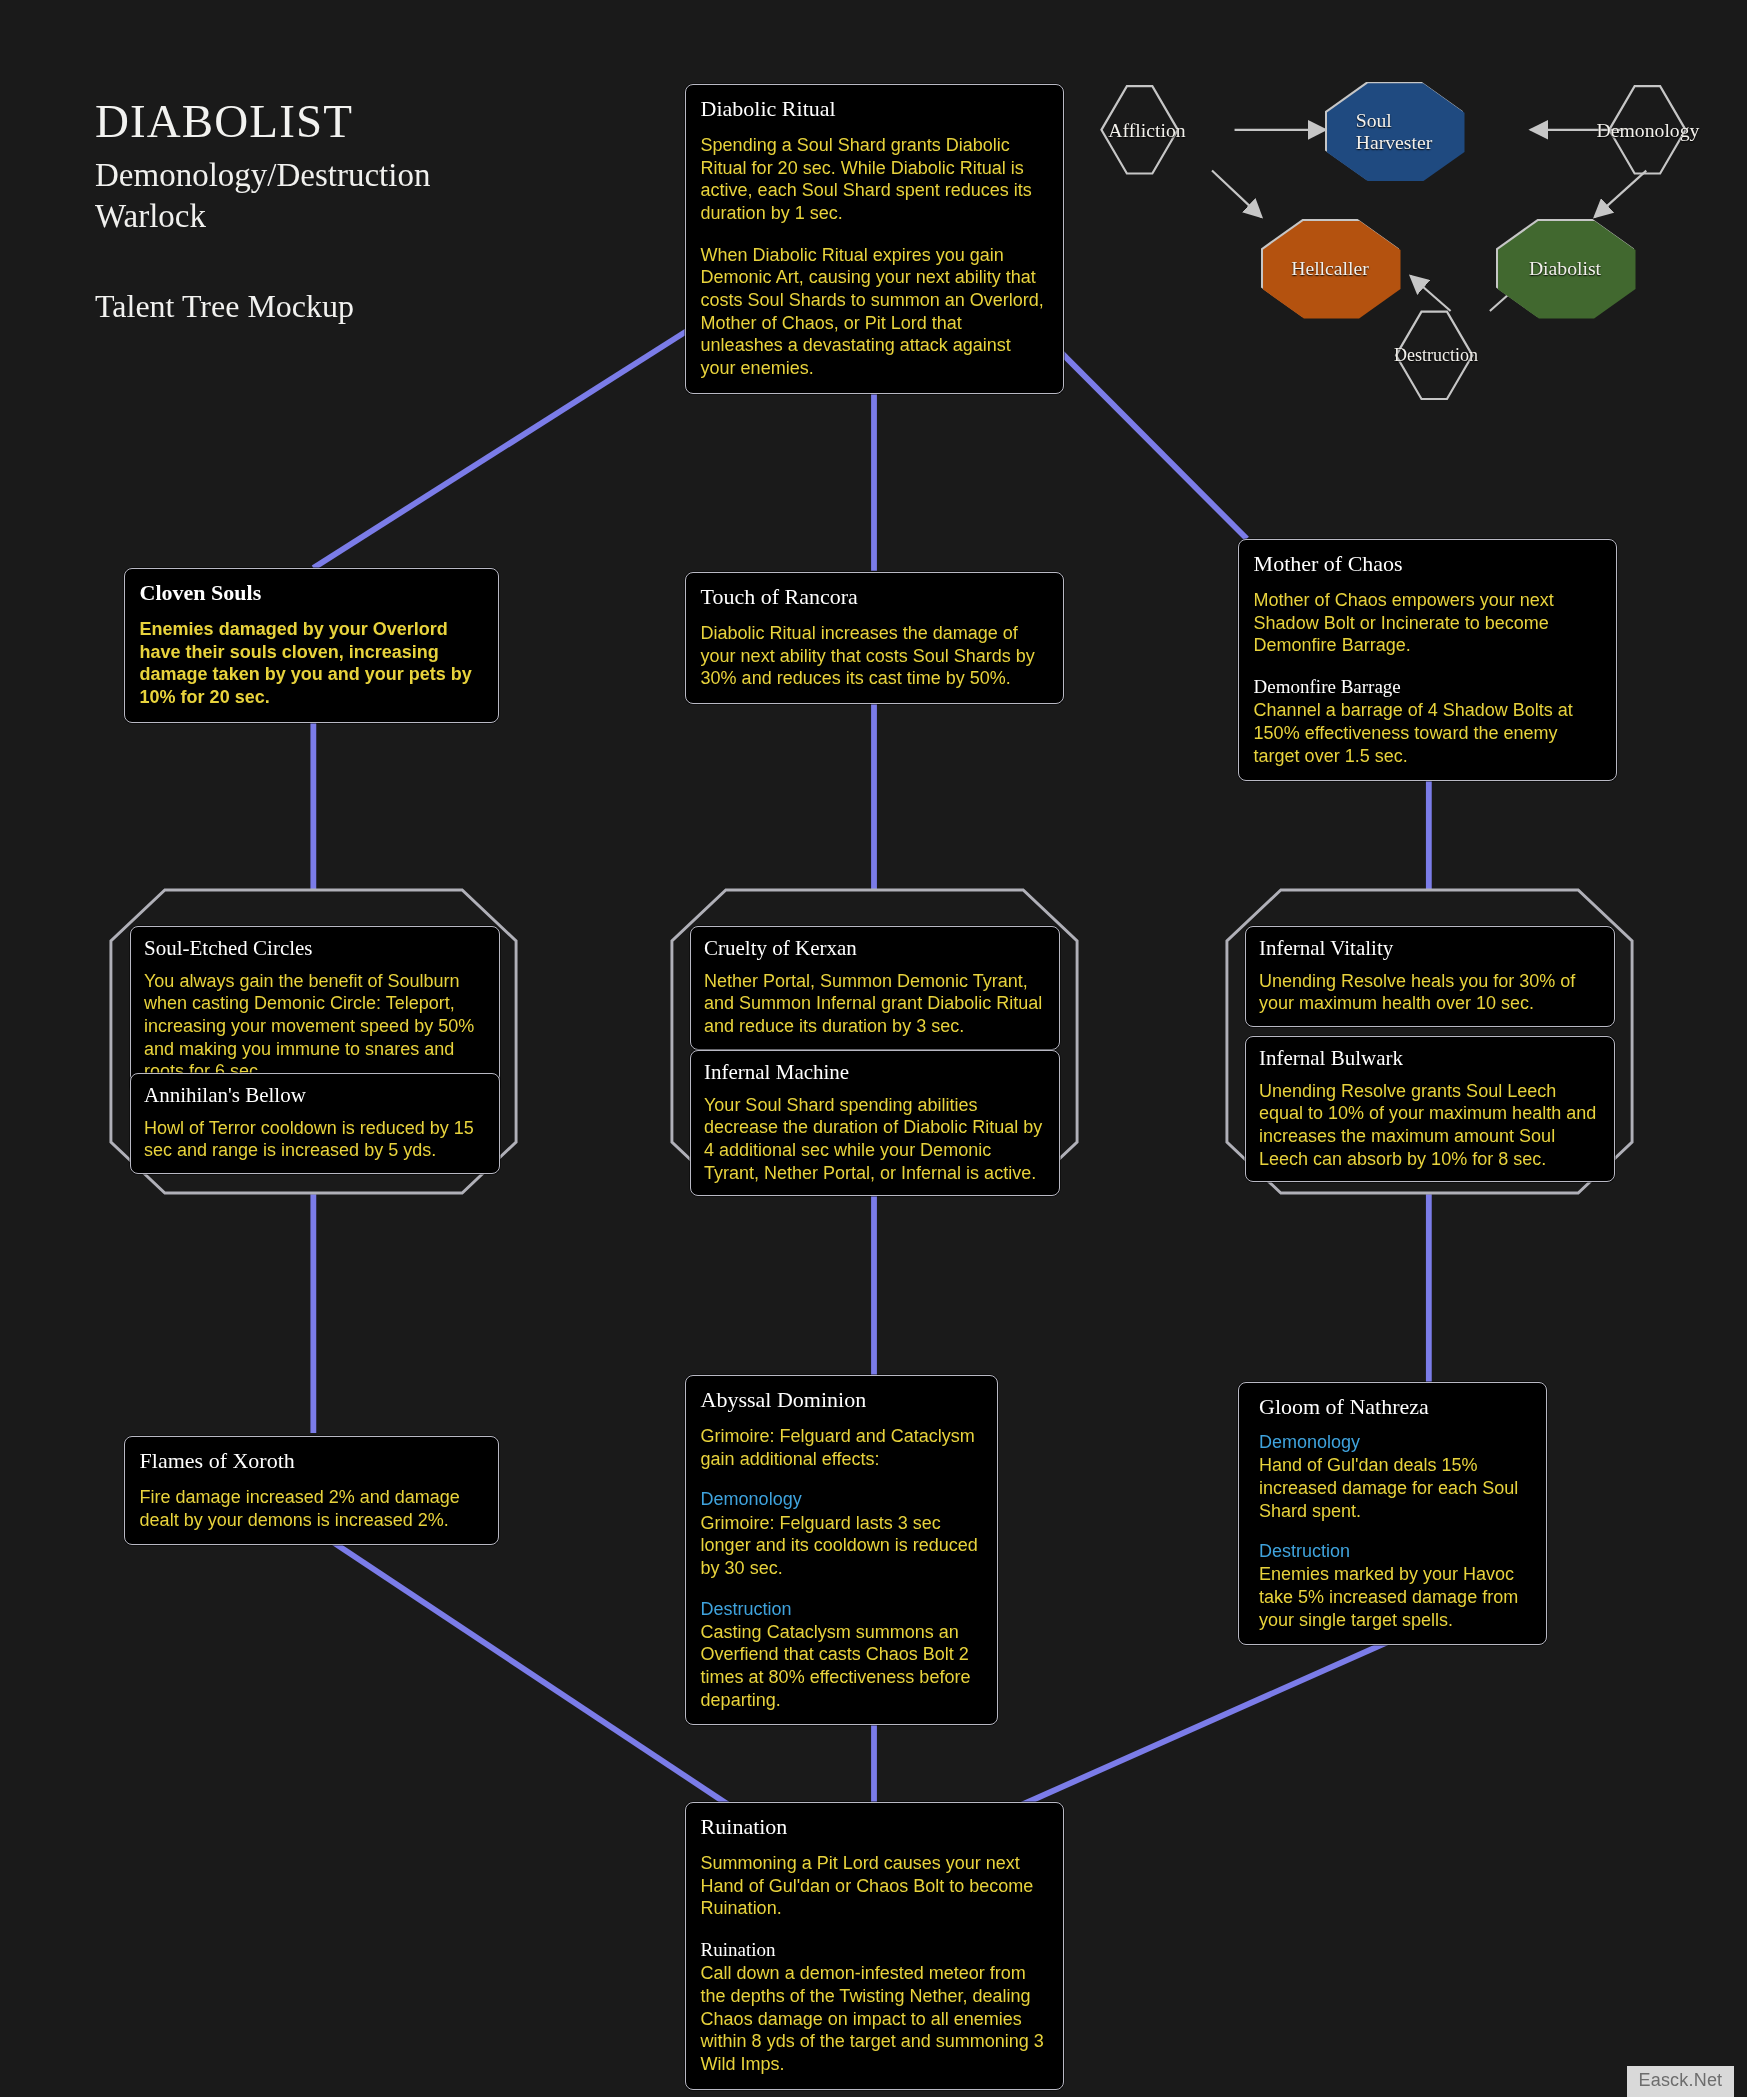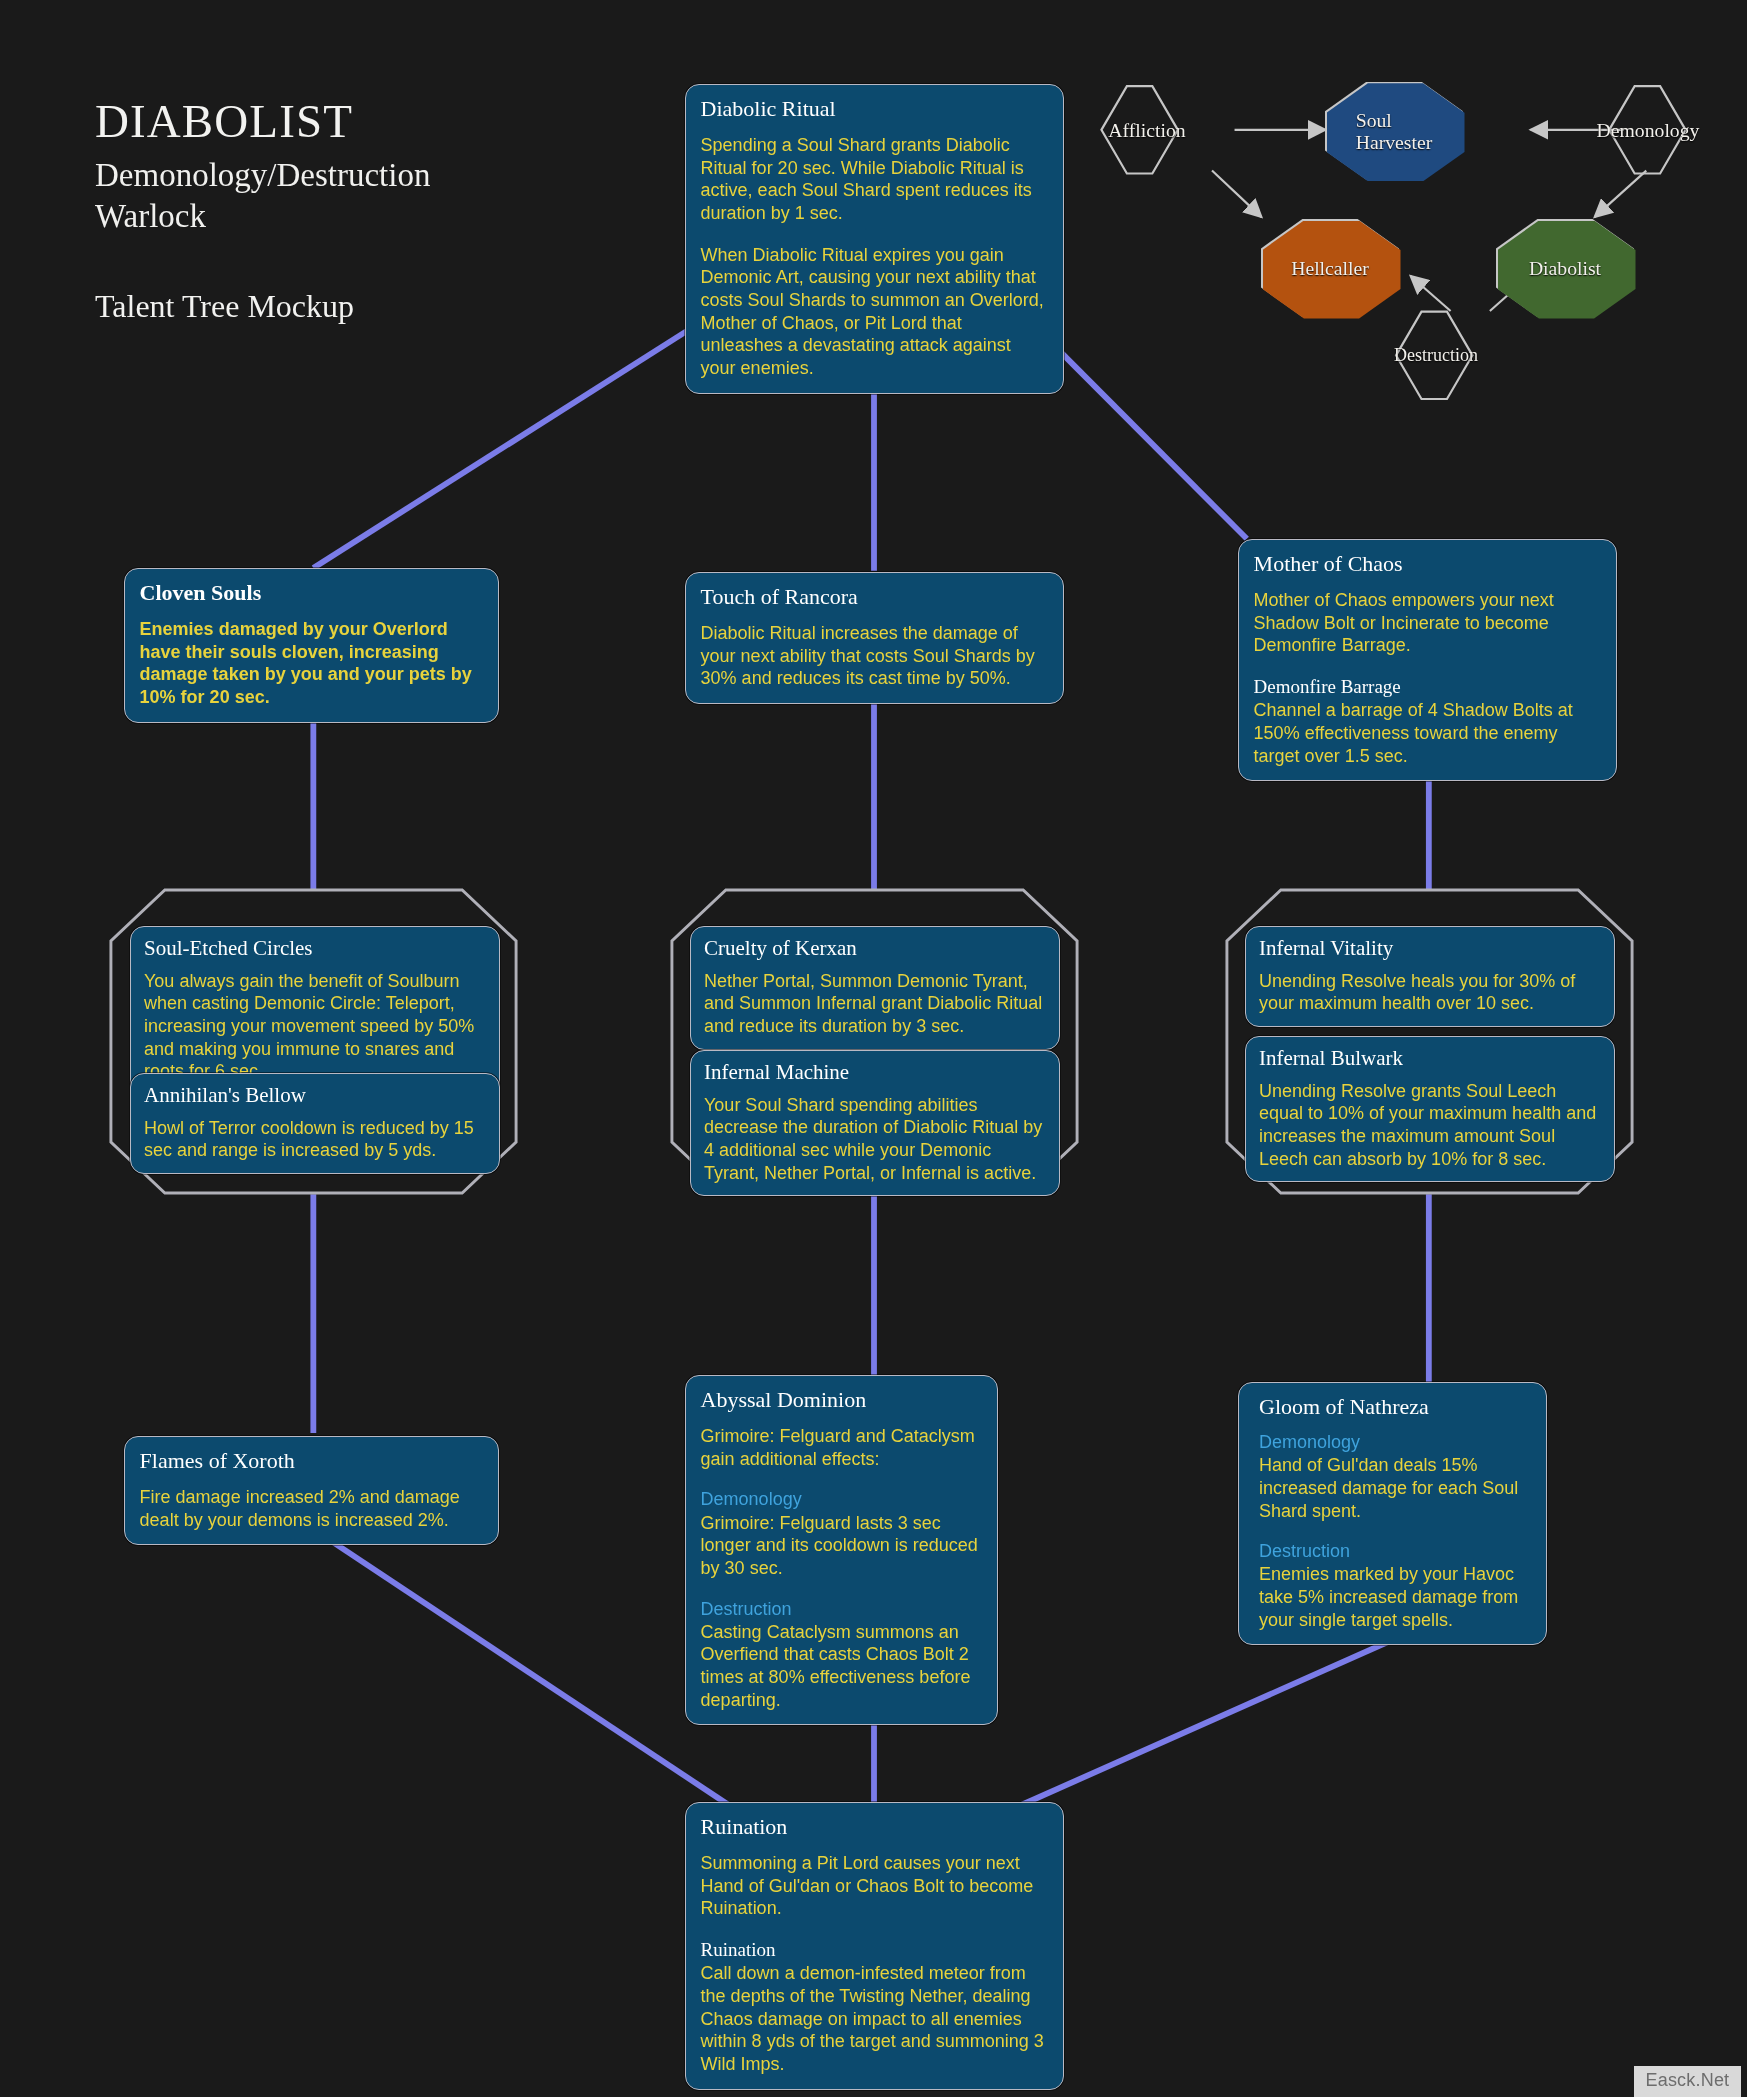--- a/index.html
+++ b/index.html
@@ -40,23 +40,23 @@
   .hexlabel{
     position:relative;z-index:3;color:#f3f1ec;
     font-family:"Liberation Serif", serif;font-size:19.7px;line-height:1.12;
     text-shadow:0 0.7px 1.5px #000;padding:0 5.8px;
   }
   .hexlabel.small{font-size:18px;}
 
   
   .tip{
     position:absolute;z-index:4;box-sizing:border-box;
-    background:#0c4a6e;
+    background:#000000;
     border:1.5px solid #b9b9c4;
-    border-radius:14px;
+    border-radius:8px;
     padding:11.7px 14.6px 13px 14.6px;
     box-shadow:0 0 0 0.7px rgba(0,0,0,.6);
   }
   .tip-title{
     font-family:"Liberation Serif", serif;
     color:#ffffff;font-size:22px;line-height:1.1;margin-bottom:13px;
   }
   .tip-body{
     color:#e8d33c;font-size:18px;line-height:1.26;
     font-family:"Liberation Sans", sans-serif;
@@ -76,21 +76,21 @@
   
   .tip.compact{padding:9.5px 13px 11px 13px;}
   .tip.compact .tip-title{font-size:21px;margin-bottom:10.2px;}
 
   
   .choice{position:absolute;z-index:3;}
   .choice svg{position:absolute;left:0;top:0;overflow:visible;}
 
   
   .wm{
-    position:absolute;right:7px;bottom:0;z-index:20;
+    position:absolute;right:14px;bottom:0;z-index:20;
     background:#d9d9d9;color:#6d6d6d;
     font-family:"Liberation Sans", sans-serif;
     font-size:18px;padding:4.4px 11.7px 5.8px 11.7px;letter-spacing:0.2px;
   }
 </style>
 </head>
 <body>
 
 <div id="stage">
 

